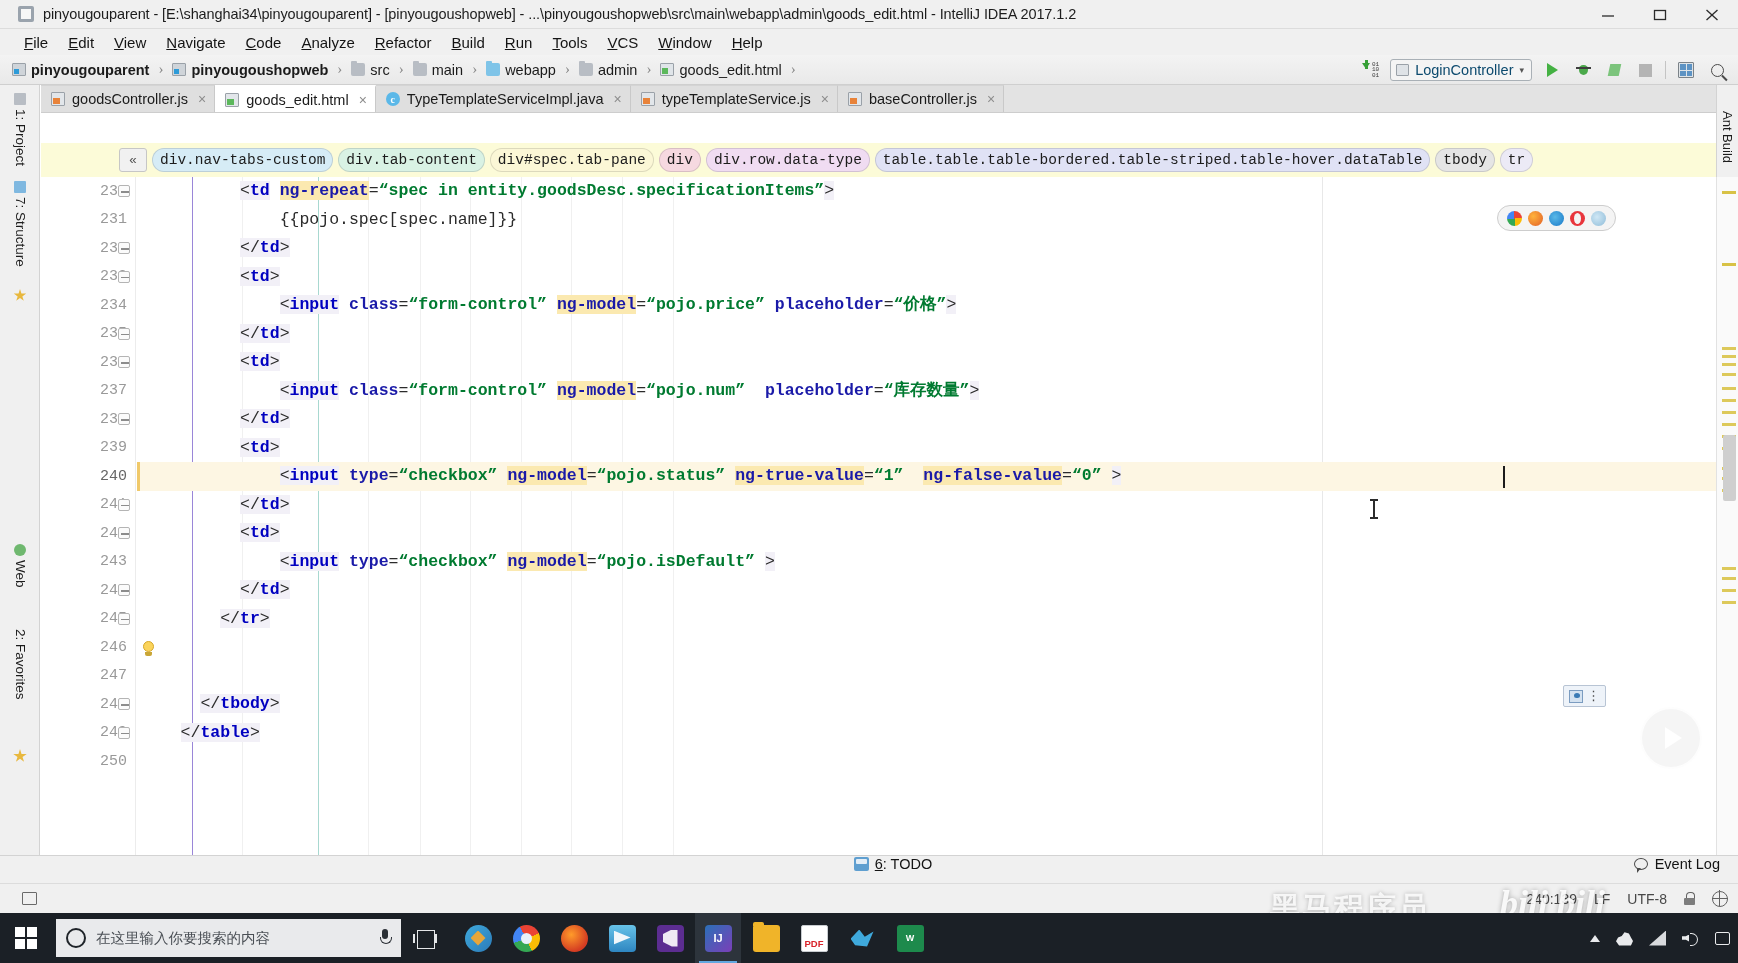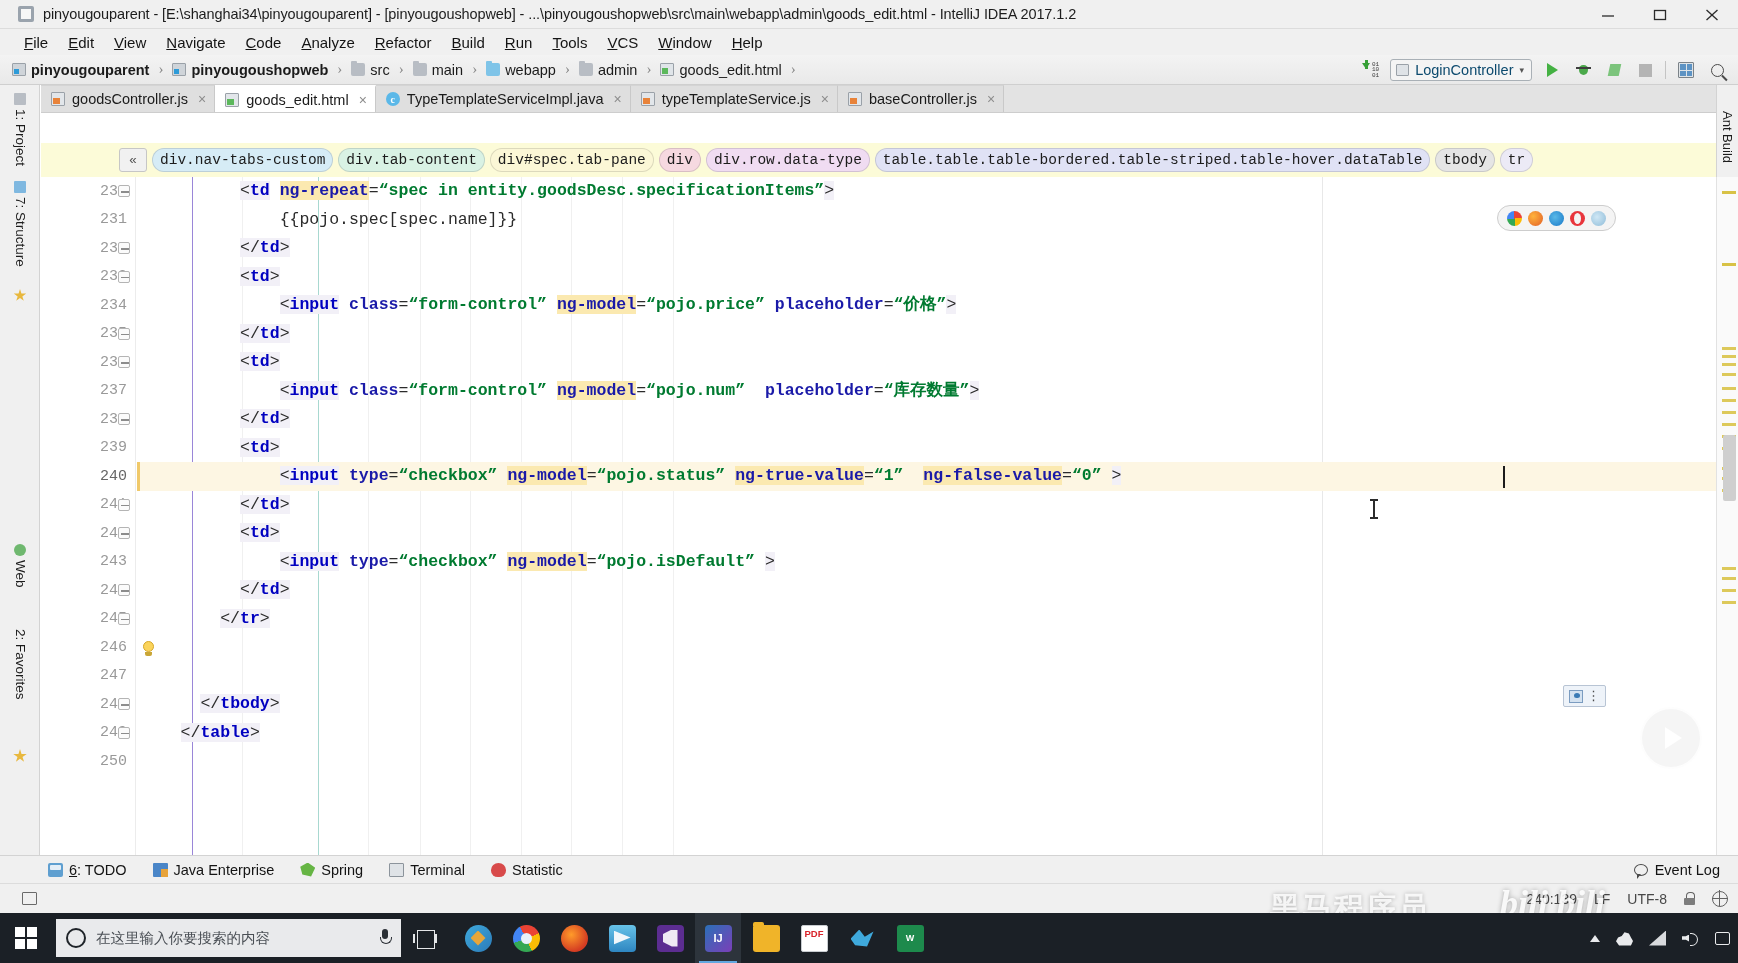--- a/index.html
+++ b/index.html
@@ -395,21 +395,21 @@
   .play-circle .ptri {
     width: 0; height: 0; margin-left: 5px;
     border-left: 17px solid rgba(255,255,255,0.92);
     border-top: 11px solid transparent; border-bottom: 11px solid transparent;
   }
 
   
   .toolbar-bottom {
     position: absolute; left: 0; top: 855px; width: 1738px; height: 28px;
     background: #f0f0f0; border-top: 1px solid #d3d3d3;
-    display: flex; align-items: center; padding-left: 48px; gap: 26px;
+    display: flex; align-items: center; padding-left: 48px; gap: 26px; flex-direction: column;
   }
   .tw-item { display: flex; align-items: center; gap: 6px; font-size: 14.5px; color: #141414; }
   .tw-item u { text-decoration: underline; }
   .tw-ic { width: 15px; height: 14px; flex: none; position: relative; }
   .tw-ic.todo { background: #5f9fd0; border-radius: 2px; }
   .tw-ic.todo::after {
     content: ""; position: absolute; left: 2px; top: 2px; width: 11px; height: 5px;
     background: #e4eef7; border-radius: 1px;
   }
   .tw-ic.jee { background: #4a86c8; border-radius: 1px; position: relative; }
@@ -577,21 +577,21 @@
   }
   .ai.folder { background: #f0b429; border-radius: 2px 3px 3px 3px; position: relative; }
   .ai.folder::before {
     content: ""; position: absolute; left: 0; top: -3px; width: 11px; height: 4px;
     background: #f0b429; border-radius: 2px 2px 0 0;
   }
   .ai.pdf {
     background: #ffffff; border: 1px solid #c8ccd0; border-radius: 2px;
     color: #d8232a; font-size: 9.5px; font-weight: bold;
     display: flex; align-items: flex-end; justify-content: center;
-    padding-bottom: 12px;
+    padding-bottom: 2px;
   }
   .ai.bird { background: transparent; position: relative; }
   .ai.bird::after {
     content: ""; position: absolute; left: 2px; top: 5px; width: 23px; height: 17px;
     background: #3fa9dc; clip-path: polygon(0 55%, 38% 0, 62% 42%, 100% 12%, 72% 100%, 20% 92%);
   }
   .ai.wps {
     background: #1d8a4c; border-radius: 3px; color: #fff; font-size: 9px;
     font-weight: bold; display: flex; align-items: center; justify-content: center;
   }

